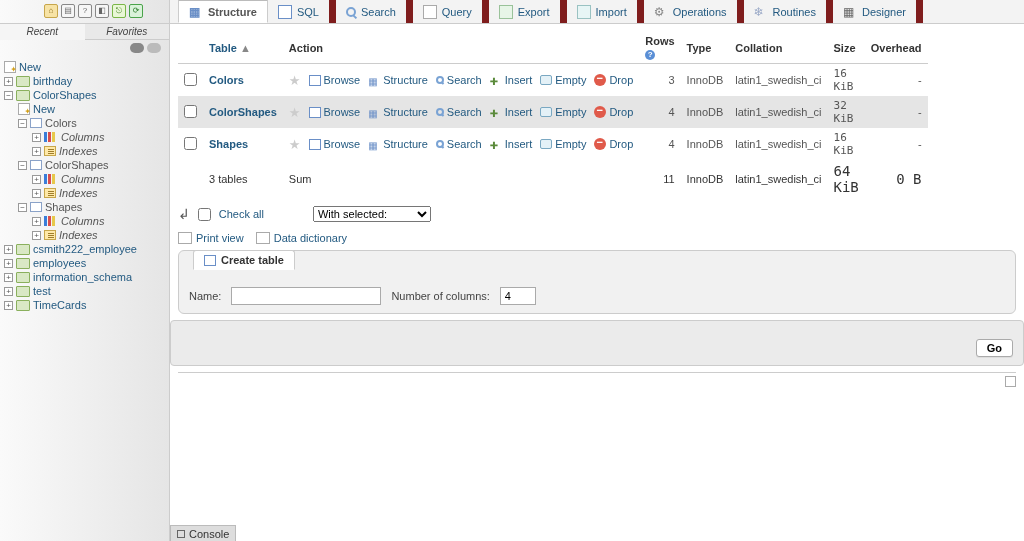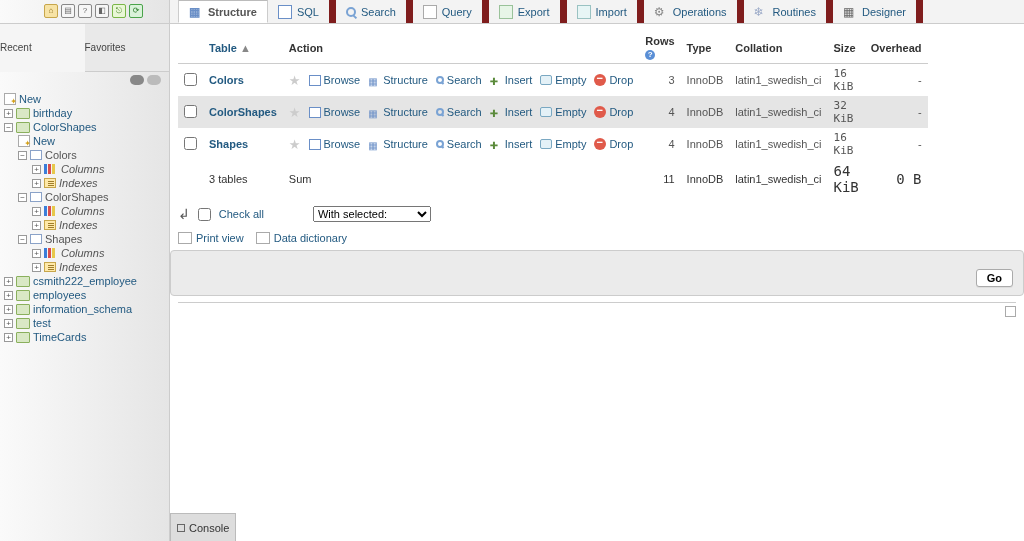--- a/index.html
+++ b/index.html
@@ -7,21 +7,21 @@
 a { color: #235a81; text-decoration: none; cursor: pointer; }
 
 
 .sidebar { position: absolute; left: 0; top: 0; width: 170px; height: 541px; background: linear-gradient(to right, #fafafa, #e5e5e5); border-right: 1px solid #ccc; }
 .top-icons { padding: 4px 6px 2px 44px; display: flex; gap: 3px; }
 .icn { display: inline-block; width: 14px; height: 14px; border: 1px solid #888; background: #f6f6f6; border-radius: 2px; font-size: 8px; text-align: center; line-height: 12px; color: #666; }
 .icn.home { background: #f7e3a5; border-color: #c7a64b; color:#8a6d1d; }
 .icn.exit { background: #e9f7d6; border-color: #7ab648; color:#3a7a17; }
 .icn.reload { background: #d9f2d9; border-color: #4aa34a; color:#2a7a2a; }
 .tabs-rf { display: flex; margin-top: 3px; }
-.tabs-rf div { flex: 1; text-align: left; font-size: 10px; padding: 18px 0; background: #e9e9e9; border-top: 1px solid #ccc; border-bottom: 1px solid #ccc; }
+.tabs-rf div { flex: 1; text-align: center; font-size: 10px; padding: 2px 0; background: #e9e9e9; border-top: 1px solid #ccc; border-bottom: 1px solid #ccc; font-style: italic; }
 .tabs-rf div.active { background: #f5f5f5; border-bottom: 1px solid #f5f5f5; }
 .toggle-icons { display: flex; justify-content: flex-end; gap: 3px; padding: 3px 8px; }
 .pill { width: 14px; height: 10px; border-radius: 5px; background: #888; display:inline-block; }
 .pill.light { background: #bbb; }
 
 .tree { padding: 4px 4px 4px 4px; font-size: 11px; color: #235a81; }
 .tree-row { display: flex; align-items: center; gap: 3px; padding: 1px 0; white-space: nowrap; }
 .tree-row .sq { width: 9px; height: 9px; border: 1px solid #999; background: #fff; font-size: 8px; line-height: 7px; text-align: center; color:#555; }
 .tree-row .dbicn { width: 14px; height: 11px; background: #d9e8c5; border: 1px solid #8ab05d; border-radius: 1px; display:inline-block; }
 .tree-row .tblicn { width: 12px; height: 10px; background: #fff; border: 1px solid #8aa2c8; display:inline-block; }
@@ -93,21 +93,21 @@
 .fieldset-wrap { margin: 0 8px; border: 1px solid #ccc; border-radius: 6px; background: #f1f1f1; position: relative; padding-top: 16px; }
 .fs-legend { position: absolute; top: -1px; left: 14px; background: #fff; border: 1px solid #ccc; border-bottom: 1px solid #fff; border-radius: 3px 3px 0 0; padding: 3px 10px; display:flex; align-items:center; gap:5px; font-size:11px; color:#333; font-weight:bold;}
 .fs-legend .cicn{ width:12px; height:11px; border:1px solid #6a8fc7; background:#fff; display:inline-block;}
 .fs-body { padding: 20px 10px 8px 10px; display:flex; align-items:center; gap:10px; }
 .fs-body input[type=text]{ border:1px solid #aaa; font-size:11px; padding:2px 4px;}
 .go-bar { margin: 6px 0; background: #ebebeb; border: 1px solid #ccc; border-radius: 4px; padding: 18px 10px 8px 10px; text-align: right; }
 .go-btn { background: #fff; border: 1px solid #aaa; border-radius: 3px; padding: 2px 10px; font-size: 11px; font-weight: bold; box-shadow: 0 1px 0 #ddd; cursor: pointer; }
 .smallline { margin: 4px 8px 0 8px; border-top: 1px solid #ccc; height: 2px; }
 .tinybox { float:right; width:11px; height:11px; border:1px solid #aaa; background:#fff; margin: 2px 8px 0 0;}
 
-.console { position: absolute; left: 0; bottom: 0; height: 28px; background: #ddd; border: 1px solid #bbb; border-bottom: none; display:flex; align-items:center; padding: 0 6px; gap:4px; font-size:11px; color:#333;}
+.console { position: absolute; left: 0; bottom: 0; height: 16px; background: #ddd; border: 1px solid #bbb; border-bottom: none; display:flex; align-items:center; padding: 0 6px; gap:4px; font-size:11px; color:#333;}
 .console .cicn2{ width:8px; height:8px; border:1px solid #666; display:inline-block;}
 </style>
 </head>
 <body>
 
 <div class="sidebar">
   <div class="top-icons">
     <span class="icn home">⌂</span>
     <span class="icn">▤</span>
     <span class="icn">?</span>
@@ -364,20 +364,32 @@
     <a>
         <span class="picn"></span>
         <span>Print view</span>
       </a>
     <a>
         <span class="picn"></span>
         <span>Data dictionary</span>
       </a>
   </div>
 
+  <div class="fieldset-wrap">
+    <div class="fs-legend">
+      <span class="cicn"></span>
+      <span>Create table</span>
+    </div>
+    <div class="fs-body">
+      <span>Name:</span>
+      <input type="text" style="width: 150px;">
+      <span>Number of columns:</span>
+      <input type="text" style="width: 36px;" value="4">
+    </div>
+  </div>
 
   <div class="go-bar">
     <button class="go-btn">Go</button>
   </div>
 
   <div class="smallline"></div>
   <span class="tinybox"></span>
 
   <div class="console">
     <span class="cicn2"></span>

